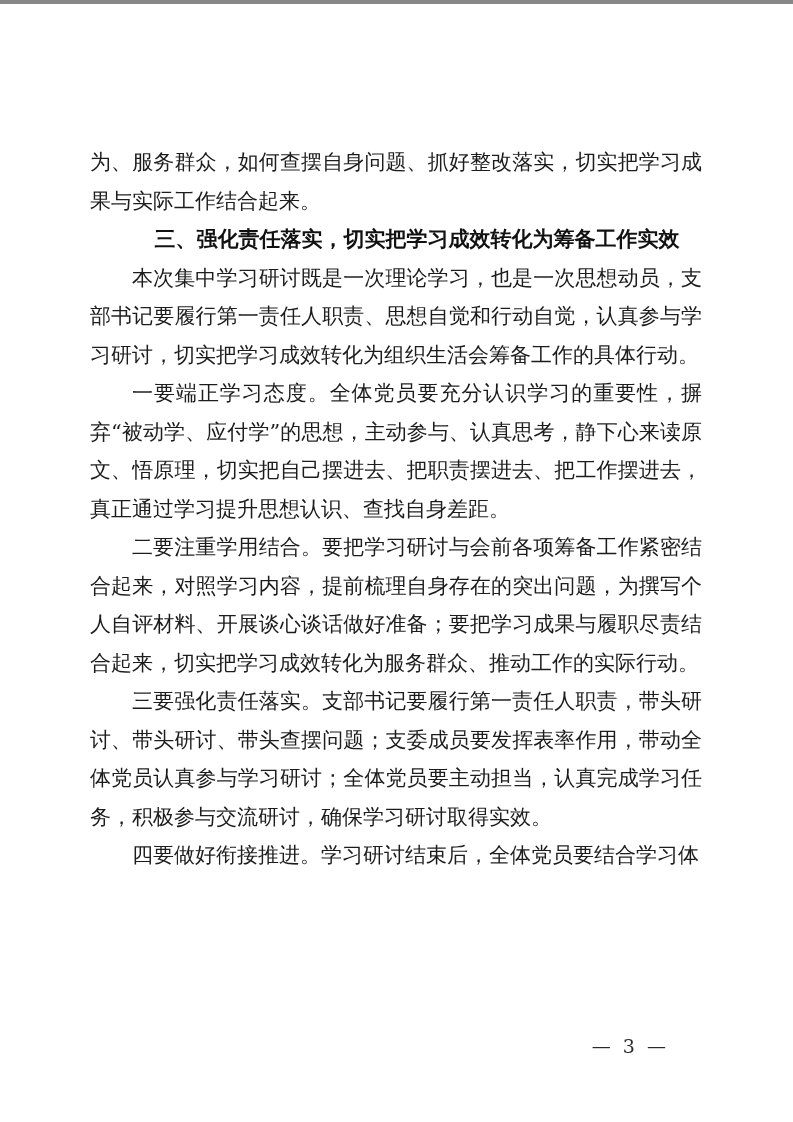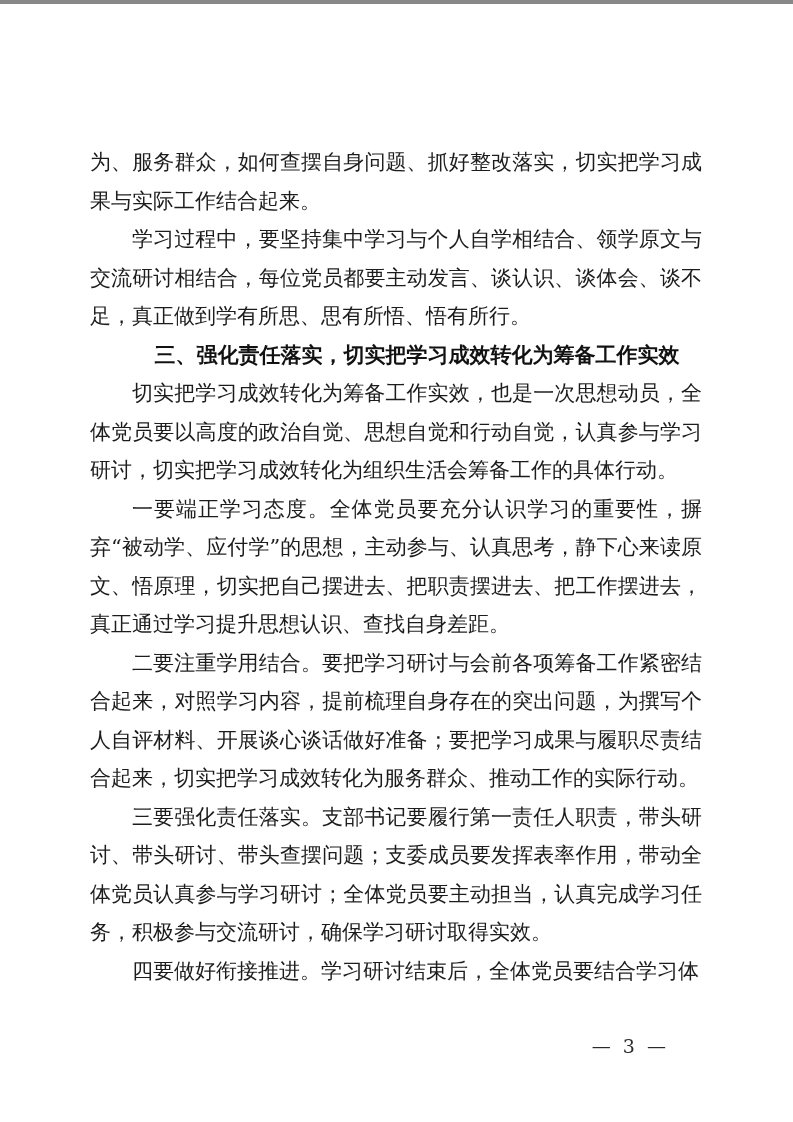--- a/index.html
+++ b/index.html
@@ -50,22 +50,21 @@
     color: #2a2a2a;
     font-family: "DejaVu Serif", "Liberation Serif", serif;
   }
 </style>
 </head>
 <body>
 
 <div class="page">
   <div class="content">
       <p class="para no-indent">为、服务群众，如何查摆自身问题、抓好整改落实，切实把学习成果与实际工作结合起来。</p>
-      <p class="para">学习过程中，要坚持集中学习与个人自学相结合、领学原文与交流研讨相结合，每位党员都要主动发言、谈认识、谈体会、谈不足，真正做到学有所思、思有所悟、悟有所行。</p>
       <p class="para heading">三、强化责任落实，切实把学习成效转化为筹备工作实效</p>
-      <p class="para">切实把学习成效转化为筹备工作实效，也是一次思想动员，全体党员要以高度的政治自觉、思想自觉和行动自觉，认真参与学习研讨，切实把学习成效转化为组织生活会筹备工作的具体行动。</p>
+      <p class="para">本次集中学习研讨既是一次理论学习，也是一次思想动员，支部书记要履行第一责任人职责、思想自觉和行动自觉，认真参与学习研讨，切实把学习成效转化为组织生活会筹备工作的具体行动。</p>
       <p class="para">一要端正学习态度。全体党员要充分认识学习的重要性，摒弃“被动学、应付学”的思想，主动参与、认真思考，静下心来读原文、悟原理，切实把自己摆进去、把职责摆进去、把工作摆进去，真正通过学习提升思想认识、查找自身差距。</p>
       <p class="para">二要注重学用结合。要把学习研讨与会前各项筹备工作紧密结合起来，对照学习内容，提前梳理自身存在的突出问题，为撰写个人自评材料、开展谈心谈话做好准备；要把学习成果与履职尽责结合起来，切实把学习成效转化为服务群众、推动工作的实际行动。</p>
       <p class="para">三要强化责任落实。支部书记要履行第一责任人职责，带头研讨、带头研讨、带头查摆问题；支委成员要发挥表率作用，带动全体党员认真参与学习研讨；全体党员要主动担当，认真完成学习任务，积极参与交流研讨，确保学习研讨取得实效。</p>
       <p class="para">四要做好衔接推进。学习研讨结束后，全体党员要结合学习体</p>
     </div>
   <div class="footer">— 3 —</div>
 </div>
 
 </body></html>

